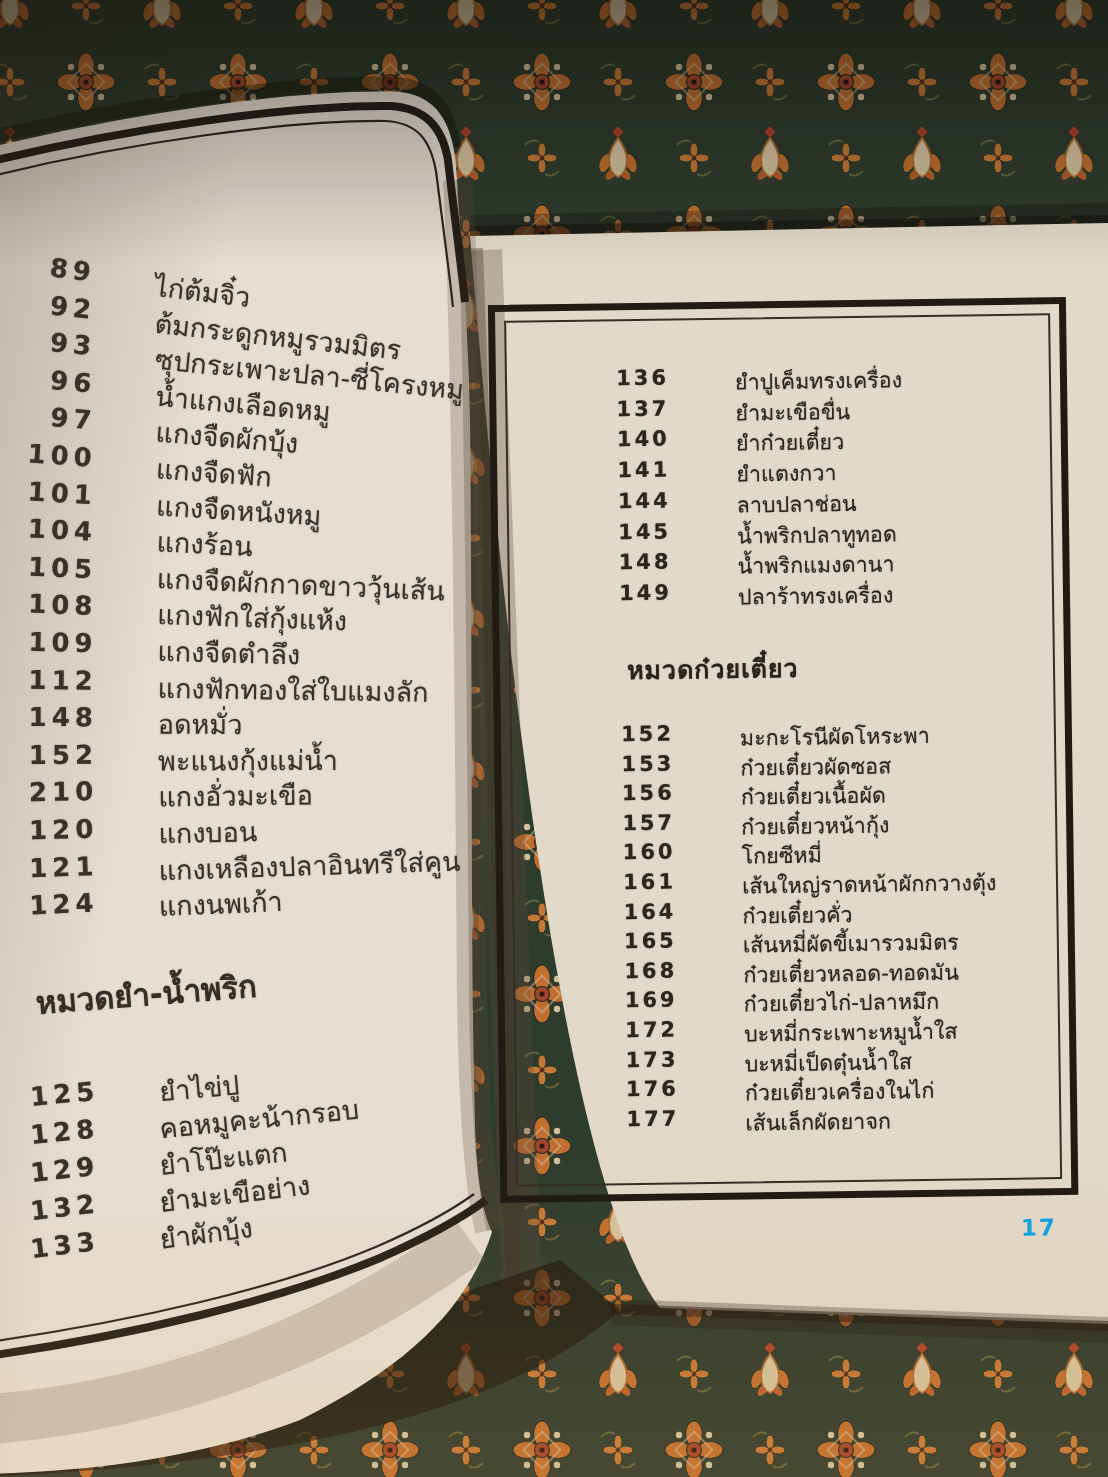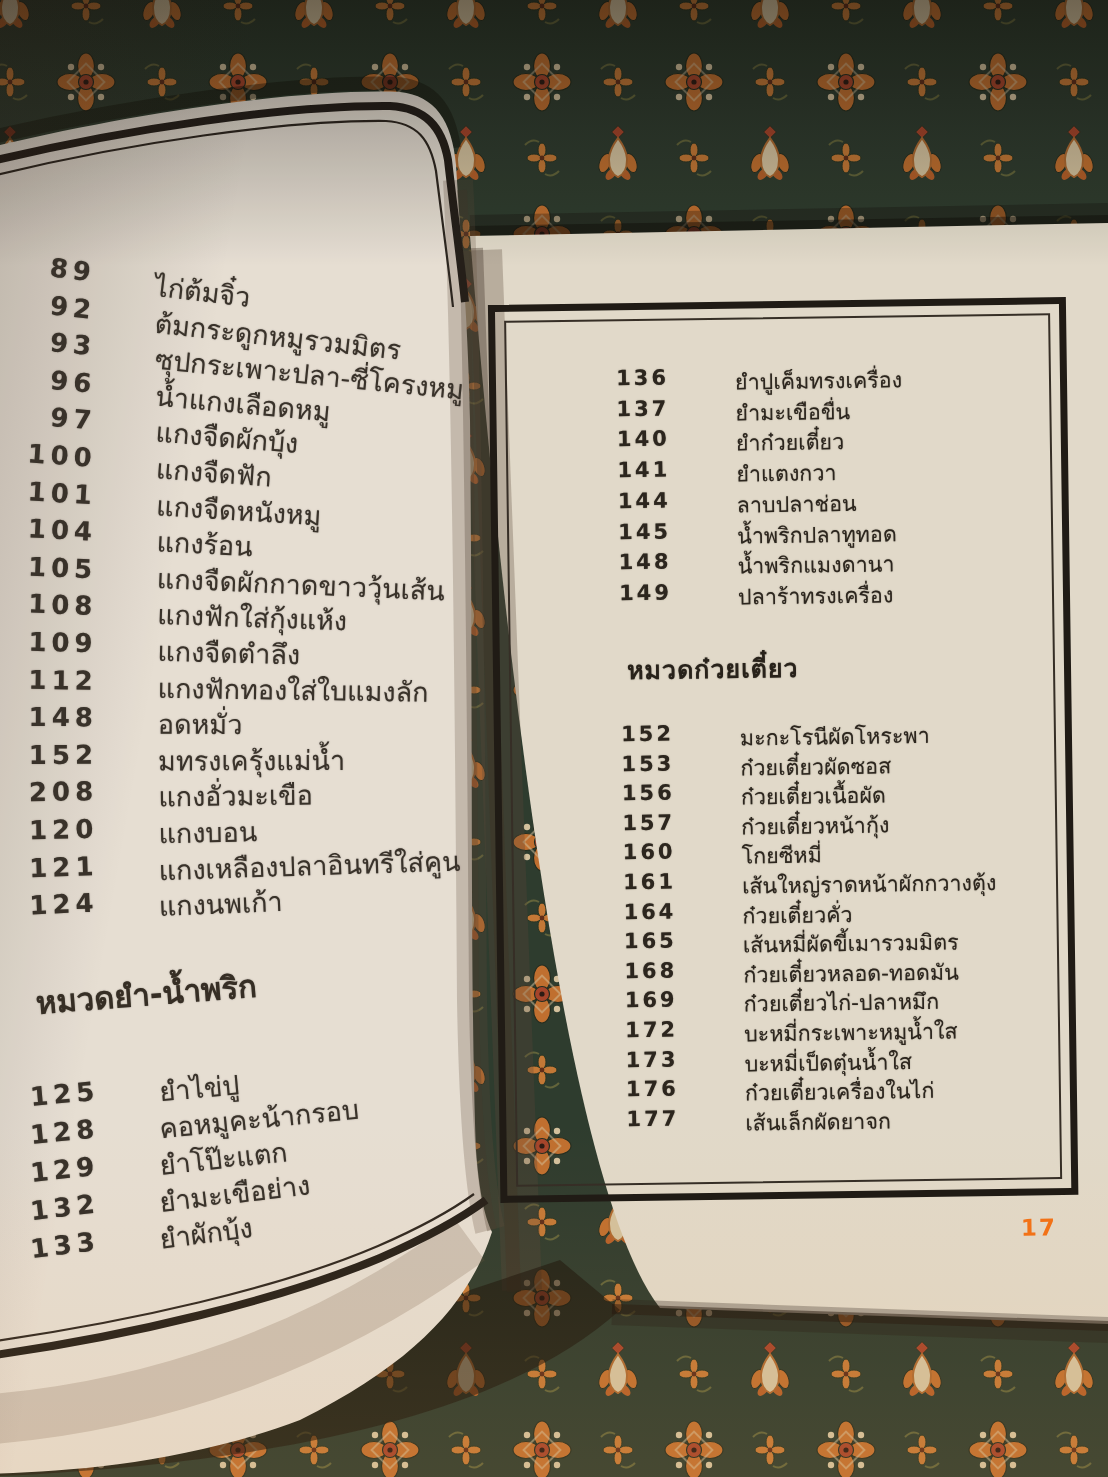--- a/index.html
+++ b/index.html
@@ -19,21 +19,21 @@
     border:7px solid #1c1814;box-sizing:border-box;}
   .toc-box .inner-line{position:absolute;inset:9px;border:2px solid #332c25;}
   .right-page-content .row{position:absolute;white-space:nowrap;color:#29231d;
     text-shadow:0 0 1.2px rgba(45,38,30,.55);}
   .right-page-content .num{position:absolute;left:112px;width:80px;text-align:right;
     font-size:21px;font-weight:bold;letter-spacing:3px;}
   .right-page-content .ttl{position:absolute;left:258px;font-size:21.5px;}
   .right-header{position:absolute;left:146px;top:430px;font-size:25px;font-weight:bold;
     color:#241f19;letter-spacing:1px;white-space:nowrap;text-shadow:0 0 1.2px rgba(40,33,26,.6);}
   .pageno{position:absolute;left:532px;top:1000px;font-size:23px;font-weight:bold;
-    color:#f97316;letter-spacing:2px;}
+    color:#0ea5e9;letter-spacing:2px;}
 
   
   .left-page-content{position:absolute;left:0;top:0;width:700px;height:1477px;z-index:3;}
   .left-page-content .row{position:absolute;white-space:nowrap;color:#36302a;
     text-shadow:0 0 1.4px rgba(55,46,38,.5);}
   .left-page-content .num{position:absolute;left:26px;width:72px;text-align:right;
     font-size:26px;font-weight:bold;letter-spacing:5px;}
   .left-page-content .ttl{position:absolute;left:158px;font-size:27px;}
   .left-header{position:absolute;left:36px;top:978px;font-size:31px;font-weight:bold;
     color:#332c24;white-space:nowrap;transform:rotate(-4.5deg);transform-origin:left center;
@@ -281,24 +281,24 @@
         <div class="row" style="top: 665px; left: 0px; width: 100%; transform: rotate(0.86deg); transform-origin: 40px 50%;">
           <span class="num">112</span>
           <span class="ttl">แกงฟักทองใส่ใบแมงลัก</span>
         </div>
         <div class="row" style="top: 702px; left: 0px; width: 100%; transform: rotate(0.33deg); transform-origin: 40px 50%;">
           <span class="num">148</span>
           <span class="ttl">อดหมั่ว</span>
         </div>
         <div class="row" style="top: 740px; left: 0px; width: 100%; transform: rotate(-0.21deg); transform-origin: 40px 50%;">
           <span class="num">152</span>
-          <span class="ttl">มทรงเครุ้งแม่น้ำ</span>
+          <span class="ttl">พะแนงกุ้งแม่น้ำ</span>
         </div>
         <div class="row" style="top: 777px; left: 0px; width: 100%; transform: rotate(-0.75deg); transform-origin: 40px 50%;">
-          <span class="num">208</span>
+          <span class="num">210</span>
           <span class="ttl">แกงอั่วมะเขือ</span>
         </div>
         <div class="row" style="top: 815px; left: 0px; width: 100%; transform: rotate(-1.29deg); transform-origin: 40px 50%;">
           <span class="num">120</span>
           <span class="ttl">แกงบอน</span>
         </div>
         <div class="row" style="top: 853px; left: 0px; width: 100%; transform: rotate(-1.83deg); transform-origin: 40px 50%;">
           <span class="num">121</span>
           <span class="ttl">แกงเหลืองปลาอินทรีใส่คูน</span>
         </div>

